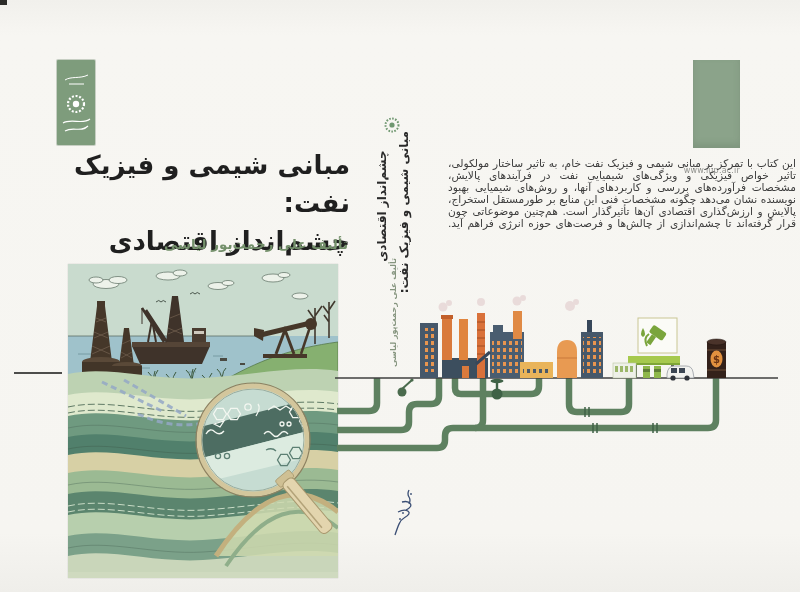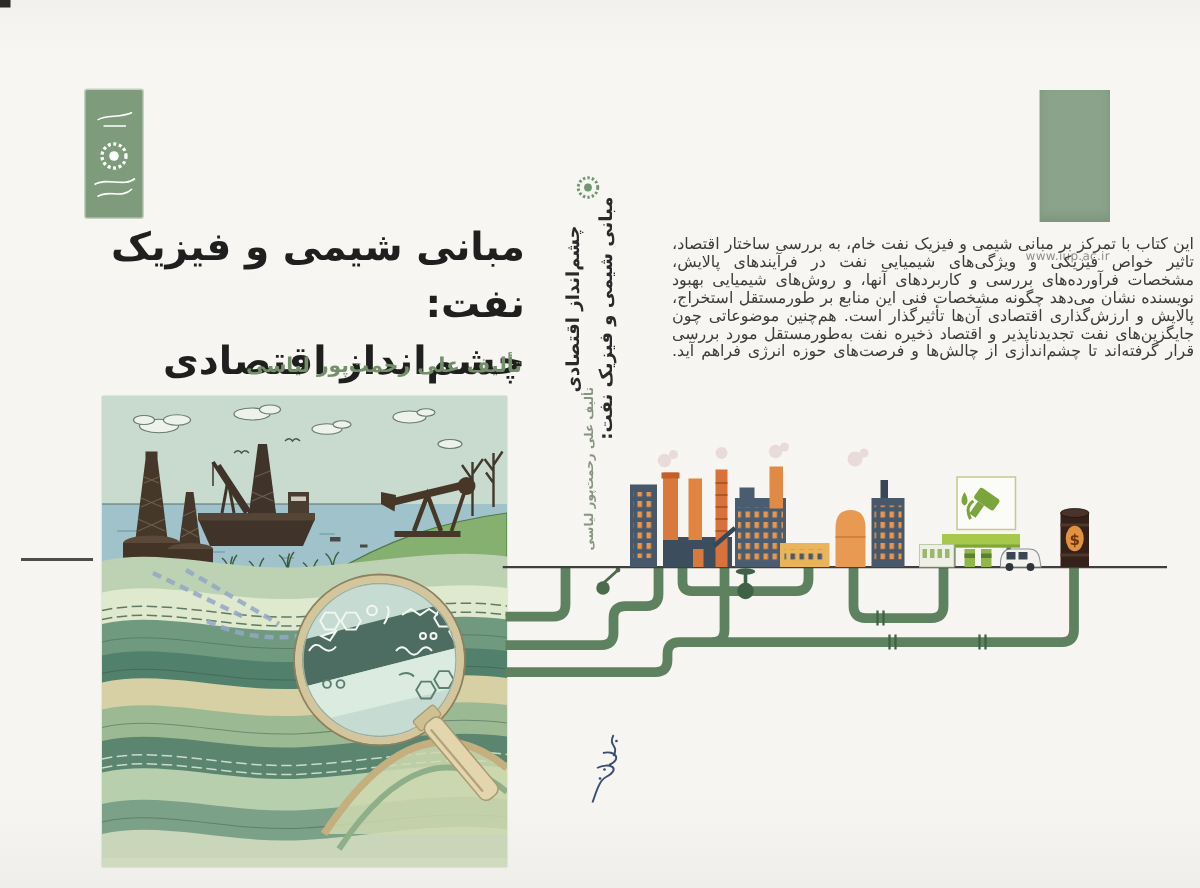--- a/index.html
+++ b/index.html
@@ -234,26 +234,25 @@
     </svg>
   </div>
   <div class="spine-line spine-t1">مبانی شیمی و فیزیک نفت:</div>
   <div class="spine-line spine-t2">چشم‌انداز اقتصادی</div>
   <div class="spine-line spine-au">تألیف علی رحمت‌پور لیاسی</div>
 
   <div class="abs back-logo"></div>
   <div class="abs back-url">www.iup.ac.ir</div>
 
   <div class="abs back-text">
-    <div class="bl">این کتاب با تمرکز بر مبانی شیمی و فیزیک نفت خام، به بررسی ساختار اقتصاد،</div>
+    <div class="bl">این کتاب با تمرکز بر مبانی شیمی و فیزیک نفت خام، به تاثیر ساختار مولکولی،</div>
     <div class="bl">تاثیر خواص فیزیکی و ویژگی‌های شیمیایی نفت در فرآیندهای پالایش،</div>
     <div class="bl">مشخصات فرآورده‌های بررسی و کاربردهای آنها، و روش‌های شیمیایی بهبود</div>
     <div class="bl">نویسنده نشان می‌دهد چگونه مشخصات فنی این منابع بر طورمستقل استخراج،</div>
     <div class="bl">پالایش و ارزش‌گذاری اقتصادی آن‌ها تأثیرگذار است. هم‌چنین موضوعاتی چون</div>
-    <div class="bl">جایگزین‌های نفت تجدیدناپذیر و اقتصاد ذخیره نفت به‌طورمستقل مورد بررسی</div>
     <div class="bl">قرار گرفته‌اند تا چشم‌اندازی از چالش‌ها و فرصت‌های حوزه انرژی فراهم آید.</div>
   </div>
 
   <div class="abs back-illustration">
     <svg width="460" height="170" viewBox="0 0 460 170">
       <defs>
         <pattern id="win-o" width="6" height="7" patternUnits="userSpaceOnUse">
             <rect width="3" height="4" fill="#e8954f"></rect>
           </pattern>
         <pattern id="win-d" width="6" height="7" patternUnits="userSpaceOnUse">

